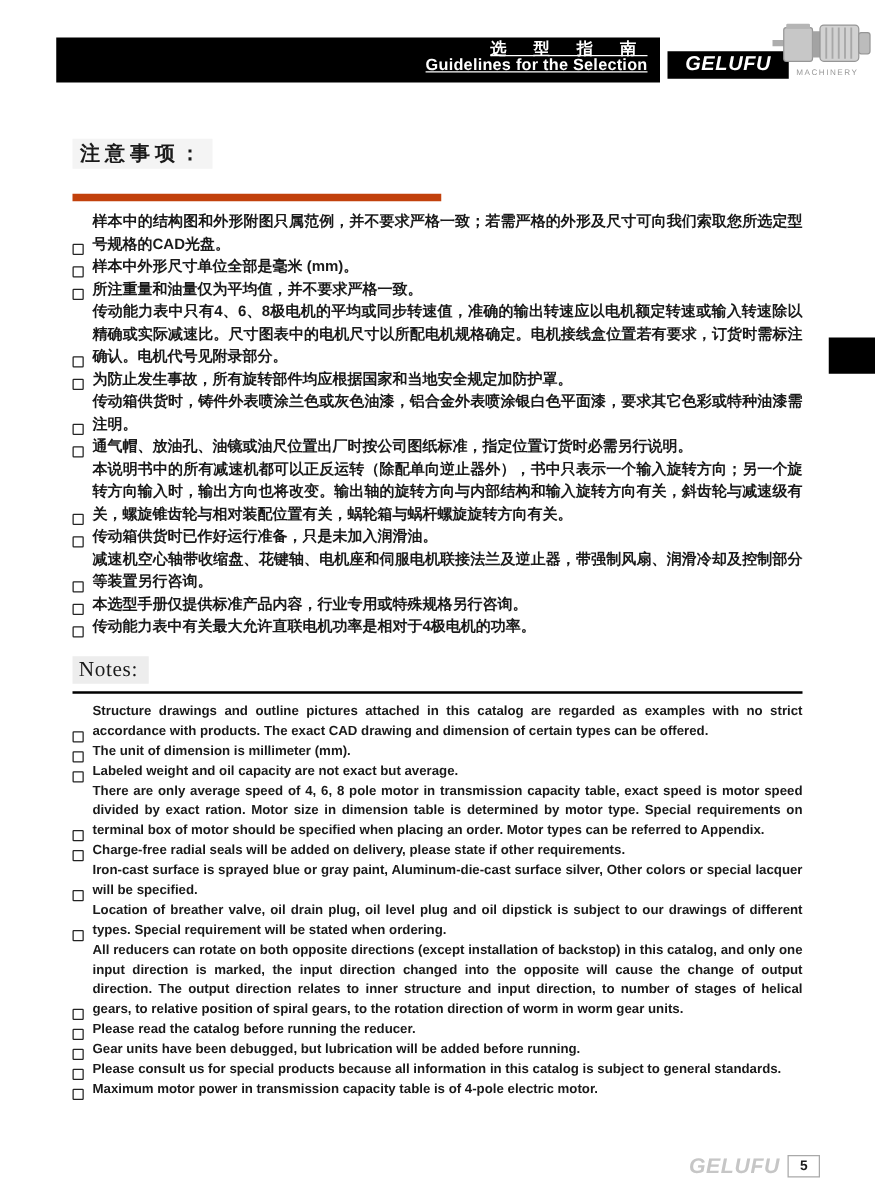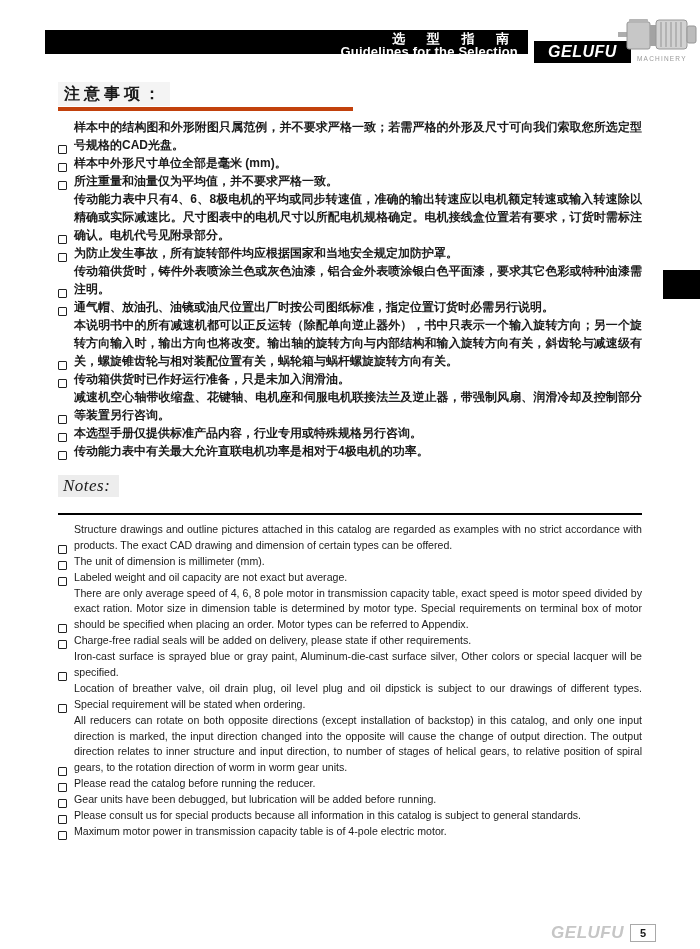--- a/index.html
+++ b/index.html
@@ -4,55 +4,55 @@
 <style>
   html,body { margin:0; padding:0; background:#e8e8e8; }
   .page {
     position:relative; width:700px; height:949px; margin:0 auto;
     background:#ffffff; overflow:hidden;
     font-family:"Liberation Sans", sans-serif; color:#1a1a1a;
   }
 
   
   .header-bar {
-    position:absolute; left:45px; top:30px; width:483px; height:24px;
+    position:absolute; left:45px; top:30px; width:483px; height:36px;
     background:#000; color:#fff; text-align:right;
-    box-sizing:border-box; padding:2px 10px 0 0;
+    box-sizing:border-box; padding:2px 10px 0 0;text-decoration:underline;
   }
   .h-cn { font-size:13px; font-weight:bold; letter-spacing:9px; line-height:14px; white-space:nowrap; }
   .h-en { font-size:13px; font-weight:bold; line-height:11px; letter-spacing:0.2px; }
   .brand-box {
     position:absolute; left:534px; top:41px; width:97px; height:22px;
     background:#000; color:#fff; display:flex; align-items:center; justify-content:center;
     font-style:italic; font-weight:bold; font-size:16px; letter-spacing:0.5px;
   }
   .machinery { position:absolute; left:637px; top:55px; font-size:6.5px; color:#999; letter-spacing:1.2px; }
   .gearmotor { position:absolute; left:616px; top:13px; }
 
   
   .content { position:absolute; left:58px; top:82px; width:584px; }
 
-  .sec-title-cn-wrap { width:295px; border-bottom:4px solid #c2410c; padding-bottom:1px; margin-bottom:7px; }
+  .sec-title-cn-wrap { width:295px; border-bottom:6px solid #c2410c; padding-bottom:20px; margin-bottom:7px;margin-top:29px; }
   .sec-title-cn {
     display:inline-block; background:#f4f4f4; font-weight:bold;
     font-size:16px; letter-spacing:4px; padding:2px 6px 1px 6px;
   }
 
   .list { text-align:justify; }
   .list-cn { font-size:12px; font-weight:bold; line-height:1.5; }
-  .list-en { font-size:10.6px; font-weight:400; line-height:1.5; }
+  .list-en { font-size:10.6px; font-weight:700; line-height:1.5; }
   .item { display:flex;align-items:flex-end; }
   .bullet {
     flex:0 0 9px; width:9px; height:9px; box-sizing:border-box;
     border:1.5px solid #222; border-radius:1px; margin:4px 7px 0 0;
   }
   .list-en .bullet { margin-top:3px; }
   .txt { flex:1; }
 
-  .sec-title-en-wrap { margin-top:15px; border-bottom:2px solid #000; padding-bottom:16px; margin-bottom:7px;font-style:italic; }
+  .sec-title-en-wrap { margin-top:15px; border-bottom:2px solid #000; padding-bottom:6px; margin-bottom:7px; }
   .sec-title-en {
     display:inline-block; font-family:"Liberation Serif", serif;
     font-size:17px; background:#ededed; padding:1px 9px 1px 5px; letter-spacing:0.5px;
   }
 
   
   .side-tab { position:absolute; right:0; top:270px; width:37px; height:29px; background:#000; }
   .footer { position:absolute; right:44px; bottom:6px; display:flex; align-items:center; gap:6px; }
   .footer-brand { font-style:italic; font-weight:bold; font-size:17px; color:#c6c6c6; letter-spacing:0.5px; }
   .page-num {

